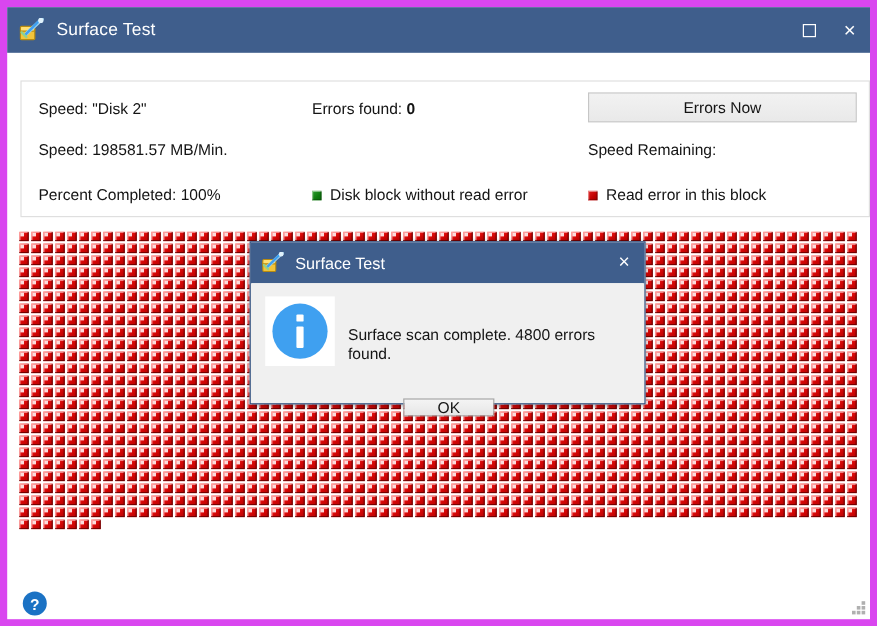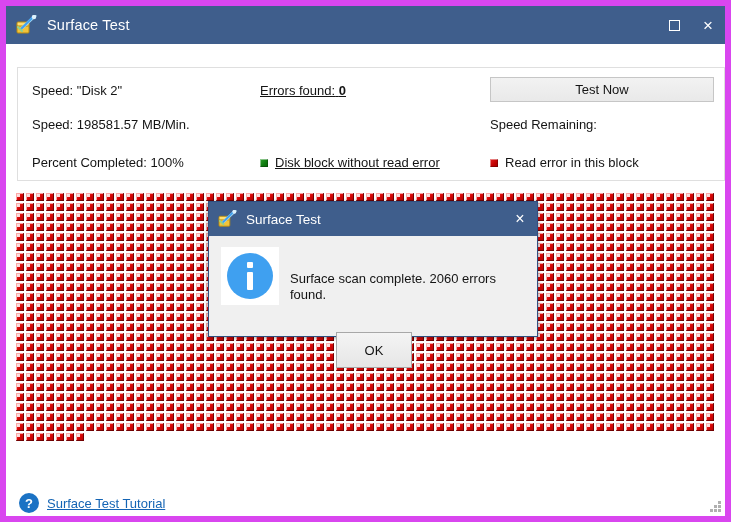--- a/index.html
+++ b/index.html
@@ -52,21 +52,21 @@
   }
   .info-row{position:absolute;font-size:13px;color:#141414;white-space:nowrap;}
   .lbl{color:#141414;}
   .val{color:#141414;}
   .val-b{font-weight:bold;}
 
   .r1{top:15px;}
   .r2{top:49px;}
   .r3{top:87px;}
   .c1{left:14px;}
-  .c2{left:242px;text-decoration:underline;}
+  .c2{left:242px;}
   .c3{left:472px;}
 
   .start-btn{
     position:absolute;left:472px;top:9px;width:224px;height:25px;
     box-sizing:border-box;
     background:linear-gradient(#f2f2f2,#e9e9e9);
     border:1px solid #c6c6c6;
     font-size:13px;color:#141414;
     display:flex;align-items:center;justify-content:center;
     font-family:"Liberation Sans", sans-serif;
@@ -169,21 +169,21 @@
   }
   .dlg-info-circle::after{
     content:"";position:absolute;left:20px;top:19px;width:6px;height:18px;
     background:#ffffff;border-radius:1px;
   }
   .dlg-msg{
     position:absolute;left:80px;top:35px;right:10px;
     font-size:13px;color:#141414;line-height:16px;
   }
   .dlg-ok{
-    position:absolute;left:126px;top:96px;width:76px;height:36px;
+    position:absolute;left:126px;top:96px;width:76px;height:15px;
     box-sizing:border-box;
     background:linear-gradient(#f4f4f4,#e6e6e6);
     border:1px solid #a8a8a8;
     font-size:13px;color:#141414;
     display:flex;align-items:center;justify-content:center;
     font-family:"Liberation Sans", sans-serif;
   }
 </style>
 </head>
 <body>
@@ -236,30 +236,29 @@
     </div>
 
     <div class="info-row r2 c3">
       <span class="lbl">Speed Remaining:</span>
       <span class="val"></span>
     </div>
     <div class="info-row r3 c3">
       <span class="legend-sq sq-red"></span><span>Read error in this block</span>
     </div>
 
-    <div class="start-btn">Test Now</div>
+    <div class="start-btn">Errors Now</div>
   </div>
 
   <div class="grid-wrap">
     <div class="grid" id="block-grid" style="width: 700px;"><span class="blk"></span><span class="blk"></span><span class="blk"></span><span class="blk"></span><span class="blk"></span><span class="blk"></span><span class="blk"></span><span class="blk"></span><span class="blk"></span><span class="blk"></span><span class="blk"></span><span class="blk"></span><span class="blk"></span><span class="blk"></span><span class="blk"></span><span class="blk"></span><span class="blk"></span><span class="blk"></span><span class="blk"></span><span class="blk"></span><span class="blk"></span><span class="blk"></span><span class="blk"></span><span class="blk"></span><span class="blk"></span><span class="blk"></span><span class="blk"></span><span class="blk"></span><span class="blk"></span><span class="blk"></span><span class="blk"></span><span class="blk"></span><span class="blk"></span><span class="blk"></span><span class="blk"></span><span class="blk"></span><span class="blk"></span><span class="blk"></span><span class="blk"></span><span class="blk"></span><span class="blk"></span><span class="blk"></span><span class="blk"></span><span class="blk"></span><span class="blk"></span><span class="blk"></span><span class="blk"></span><span class="blk"></span><span class="blk"></span><span class="blk"></span><span class="blk"></span><span class="blk"></span><span class="blk"></span><span class="blk"></span><span class="blk"></span><span class="blk"></span><span class="blk"></span><span class="blk"></span><span class="blk"></span><span class="blk"></span><span class="blk"></span><span class="blk"></span><span class="blk"></span><span class="blk"></span><span class="blk"></span><span class="blk"></span><span class="blk"></span><span class="blk"></span><span class="blk"></span><span class="blk"></span><span class="blk"></span><span class="blk"></span><span class="blk"></span><span class="blk"></span><span class="blk"></span><span class="blk"></span><span class="blk"></span><span class="blk"></span><span class="blk"></span><span class="blk"></span><span class="blk"></span><span class="blk"></span><span class="blk"></span><span class="blk"></span><span class="blk"></span><span class="blk"></span><span class="blk"></span><span class="blk"></span><span class="blk"></span><span class="blk"></span><span class="blk"></span><span class="blk"></span><span class="blk"></span><span class="blk"></span><span class="blk"></span><span class="blk"></span><span class="blk"></span><span class="blk"></span><span class="blk"></span><span class="blk"></span><span class="blk"></span><span class="blk"></span><span class="blk"></span><span class="blk"></span><span class="blk"></span><span class="blk"></span><span class="blk"></span><span class="blk"></span><span class="blk"></span><span class="blk"></span><span class="blk"></span><span class="blk"></span><span class="blk"></span><span class="blk"></span><span class="blk"></span><span class="blk"></span><span class="blk"></span><span class="blk"></span><span class="blk"></span><span class="blk"></span><span class="blk"></span><span class="blk"></span><span class="blk"></span><span class="blk"></span><span class="blk"></span><span class="blk"></span><span class="blk"></span><span class="blk"></span><span class="blk"></span><span class="blk"></span><span class="blk"></span><span class="blk"></span><span class="blk"></span><span class="blk"></span><span class="blk"></span><span class="blk"></span><span class="blk"></span><span class="blk"></span><span class="blk"></span><span class="blk"></span><span class="blk"></span><span class="blk"></span><span class="blk"></span><span class="blk"></span><span class="blk"></span><span class="blk"></span><span class="blk"></span><span class="blk"></span><span class="blk"></span><span class="blk"></span><span class="blk"></span><span class="blk"></span><span class="blk"></span><span class="blk"></span><span class="blk"></span><span class="blk"></span><span class="blk"></span><span class="blk"></span><span class="blk"></span><span class="blk"></span><span class="blk"></span><span class="blk"></span><span class="blk"></span><span class="blk"></span><span class="blk"></span><span class="blk"></span><span class="blk"></span><span class="blk"></span><span class="blk"></span><span class="blk"></span><span class="blk"></span><span class="blk"></span><span class="blk"></span><span class="blk"></span><span class="blk"></span><span class="blk"></span><span class="blk"></span><span class="blk"></span><span class="blk"></span><span class="blk"></span><span class="blk"></span><span class="blk"></span><span class="blk"></span><span class="blk"></span><span class="blk"></span><span class="blk"></span><span class="blk"></span><span class="blk"></span><span class="blk"></span><span class="blk"></span><span class="blk"></span><span class="blk"></span><span class="blk"></span><span class="blk"></span><span class="blk"></span><span class="blk"></span><span class="blk"></span><span class="blk"></span><span class="blk"></span><span class="blk"></span><span class="blk"></span><span class="blk"></span><span class="blk"></span><span class="blk"></span><span class="blk"></span><span class="blk"></span><span class="blk"></span><span class="blk"></span><span class="blk"></span><span class="blk"></span><span class="blk"></span><span class="blk"></span><span class="blk"></span><span class="blk"></span><span class="blk"></span><span class="blk"></span><span class="blk"></span><span class="blk"></span><span class="blk"></span><span class="blk"></span><span class="blk"></span><span class="blk"></span><span class="blk"></span><span class="blk"></span><span class="blk"></span><span class="blk"></span><span class="blk"></span><span class="blk"></span><span class="blk"></span><span class="blk"></span><span class="blk"></span><span class="blk"></span><span class="blk"></span><span class="blk"></span><span class="blk"></span><span class="blk"></span><span class="blk"></span><span class="blk"></span><span class="blk"></span><span class="blk"></span><span class="blk"></span><span class="blk"></span><span class="blk"></span><span class="blk"></span><span class="blk"></span><span class="blk"></span><span class="blk"></span><span class="blk"></span><span class="blk"></span><span class="blk"></span><span class="blk"></span><span class="blk"></span><span class="blk"></span><span class="blk"></span><span class="blk"></span><span class="blk"></span><span class="blk"></span><span class="blk"></span><span class="blk"></span><span class="blk"></span><span class="blk"></span><span class="blk"></span><span class="blk"></span><span class="blk"></span><span class="blk"></span><span class="blk"></span><span class="blk"></span><span class="blk"></span><span class="blk"></span><span class="blk"></span><span class="blk"></span><span class="blk"></span><span class="blk"></span><span class="blk"></span><span class="blk"></span><span class="blk"></span><span class="blk"></span><span class="blk"></span><span class="blk"></span><span class="blk"></span><span class="blk"></span><span class="blk"></span><span class="blk"></span><span class="blk"></span><span class="blk"></span><span class="blk"></span><span class="blk"></span><span class="blk"></span><span class="blk"></span><span class="blk"></span><span class="blk"></span><span class="blk"></span><span class="blk"></span><span class="blk"></span><span class="blk"></span><span class="blk"></span><span class="blk"></span><span class="blk"></span><span class="blk"></span><span class="blk"></span><span class="blk"></span><span class="blk"></span><span class="blk"></span><span class="blk"></span><span class="blk"></span><span class="blk"></span><span class="blk"></span><span class="blk"></span><span class="blk"></span><span class="blk"></span><span class="blk"></span><span class="blk"></span><span class="blk"></span><span class="blk"></span><span class="blk"></span><span class="blk"></span><span class="blk"></span><span class="blk"></span><span class="blk"></span><span class="blk"></span><span class="blk"></span><span class="blk"></span><span class="blk"></span><span class="blk"></span><span class="blk"></span><span class="blk"></span><span class="blk"></span><span class="blk"></span><span class="blk"></span><span class="blk"></span><span class="blk"></span><span class="blk"></span><span class="blk"></span><span class="blk"></span><span class="blk"></span><span class="blk"></span><span class="blk"></span><span class="blk"></span><span class="blk"></span><span class="blk"></span><span class="blk"></span><span class="blk"></span><span class="blk"></span><span class="blk"></span><span class="blk"></span><span class="blk"></span><span class="blk"></span><span class="blk"></span><span class="blk"></span><span class="blk"></span><span class="blk"></span><span class="blk"></span><span class="blk"></span><span class="blk"></span><span class="blk"></span><span class="blk"></span><span class="blk"></span><span class="blk"></span><span class="blk"></span><span class="blk"></span><span class="blk"></span><span class="blk"></span><span class="blk"></span><span class="blk"></span><span class="blk"></span><span class="blk"></span><span class="blk"></span><span class="blk"></span><span class="blk"></span><span class="blk"></span><span class="blk"></span><span class="blk"></span><span class="blk"></span><span class="blk"></span><span class="blk"></span><span class="blk"></span><span class="blk"></span><span class="blk"></span><span class="blk"></span><span class="blk"></span><span class="blk"></span><span class="blk"></span><span class="blk"></span><span class="blk"></span><span class="blk"></span><span class="blk"></span><span class="blk"></span><span class="blk"></span><span class="blk"></span><span class="blk"></span><span class="blk"></span><span class="blk"></span><span class="blk"></span><span class="blk"></span><span class="blk"></span><span class="blk"></span><span class="blk"></span><span class="blk"></span><span class="blk"></span><span class="blk"></span><span class="blk"></span><span class="blk"></span><span class="blk"></span><span class="blk"></span><span class="blk"></span><span class="blk"></span><span class="blk"></span><span class="blk"></span><span class="blk"></span><span class="blk"></span><span class="blk"></span><span class="blk"></span><span class="blk"></span><span class="blk"></span><span class="blk"></span><span class="blk"></span><span class="blk"></span><span class="blk"></span><span class="blk"></span><span class="blk"></span><span class="blk"></span><span class="blk"></span><span class="blk"></span><span class="blk"></span><span class="blk"></span><span class="blk"></span><span class="blk"></span><span class="blk"></span><span class="blk"></span><span class="blk"></span><span class="blk"></span><span class="blk"></span><span class="blk"></span><span class="blk"></span><span class="blk"></span><span class="blk"></span><span class="blk"></span><span class="blk"></span><span class="blk"></span><span class="blk"></span><span class="blk"></span><span class="blk"></span><span class="blk"></span><span class="blk"></span><span class="blk"></span><span class="blk"></span><span class="blk"></span><span class="blk"></span><span class="blk"></span><span class="blk"></span><span class="blk"></span><span class="blk"></span><span class="blk"></span><span class="blk"></span><span class="blk"></span><span class="blk"></span><span class="blk"></span><span class="blk"></span><span class="blk"></span><span class="blk"></span><span class="blk"></span><span class="blk"></span><span class="blk"></span><span class="blk"></span><span class="blk"></span><span class="blk"></span><span class="blk"></span><span class="blk"></span><span class="blk"></span><span class="blk"></span><span class="blk"></span><span class="blk"></span><span class="blk"></span><span class="blk"></span><span class="blk"></span><span class="blk"></span><span class="blk"></span><span class="blk"></span><span class="blk"></span><span class="blk"></span><span class="blk"></span><span class="blk"></span><span class="blk"></span><span class="blk"></span><span class="blk"></span><span class="blk"></span><span class="blk"></span><span class="blk"></span><span class="blk"></span><span class="blk"></span><span class="blk"></span><span class="blk"></span><span class="blk"></span><span class="blk"></span><span class="blk"></span><span class="blk"></span><span class="blk"></span><span class="blk"></span><span class="blk"></span><span class="blk"></span><span class="blk"></span><span class="blk"></span><span class="blk"></span><span class="blk"></span><span class="blk"></span><span class="blk"></span><span class="blk"></span><span class="blk"></span><span class="blk"></span><span class="blk"></span><span class="blk"></span><span class="blk"></span><span class="blk"></span><span class="blk"></span><span class="blk"></span><span class="blk"></span><span class="blk"></span><span class="blk"></span><span class="blk"></span><span class="blk"></span><span class="blk"></span><span class="blk"></span><span class="blk"></span><span class="blk"></span><span class="blk"></span><span class="blk"></span><span class="blk"></span><span class="blk"></span><span class="blk"></span><span class="blk"></span><span class="blk"></span><span class="blk"></span><span class="blk"></span><span class="blk"></span><span class="blk"></span><span class="blk"></span><span class="blk"></span><span class="blk"></span><span class="blk"></span><span class="blk"></span><span class="blk"></span><span class="blk"></span><span class="blk"></span><span class="blk"></span><span class="blk"></span><span class="blk"></span><span class="blk"></span><span class="blk"></span><span class="blk"></span><span class="blk"></span><span class="blk"></span><span class="blk"></span><span class="blk"></span><span class="blk"></span><span class="blk"></span><span class="blk"></span><span class="blk"></span><span class="blk"></span><span class="blk"></span><span class="blk"></span><span class="blk"></span><span class="blk"></span><span class="blk"></span><span class="blk"></span><span class="blk"></span><span class="blk"></span><span class="blk"></span><span class="blk"></span><span class="blk"></span><span class="blk"></span><span class="blk"></span><span class="blk"></span><span class="blk"></span><span class="blk"></span><span class="blk"></span><span class="blk"></span><span class="blk"></span><span class="blk"></span><span class="blk"></span><span class="blk"></span><span class="blk"></span><span class="blk"></span><span class="blk"></span><span class="blk"></span><span class="blk"></span><span class="blk"></span><span class="blk"></span><span class="blk"></span><span class="blk"></span><span class="blk"></span><span class="blk"></span><span class="blk"></span><span class="blk"></span><span class="blk"></span><span class="blk"></span><span class="blk"></span><span class="blk"></span><span class="blk"></span><span class="blk"></span><span class="blk"></span><span class="blk"></span><span class="blk"></span><span class="blk"></span><span class="blk"></span><span class="blk"></span><span class="blk"></span><span class="blk"></span><span class="blk"></span><span class="blk"></span><span class="blk"></span><span class="blk"></span><span class="blk"></span><span class="blk"></span><span class="blk"></span><span class="blk"></span><span class="blk"></span><span class="blk"></span><span class="blk"></span><span class="blk"></span><span class="blk"></span><span class="blk"></span><span class="blk"></span><span class="blk"></span><span class="blk"></span><span class="blk"></span><span class="blk"></span><span class="blk"></span><span class="blk"></span><span class="blk"></span><span class="blk"></span><span class="blk"></span><span class="blk"></span><span class="blk"></span><span class="blk"></span><span class="blk"></span><span class="blk"></span><span class="blk"></span><span class="blk"></span><span class="blk"></span><span class="blk"></span><span class="blk"></span><span class="blk"></span><span class="blk"></span><span class="blk"></span><span class="blk"></span><span class="blk"></span><span class="blk"></span><span class="blk"></span><span class="blk"></span><span class="blk"></span><span class="blk"></span><span class="blk"></span><span class="blk"></span><span class="blk"></span><span class="blk"></span><span class="blk"></span><span class="blk"></span><span class="blk"></span><span class="blk"></span><span class="blk"></span><span class="blk"></span><span class="blk"></span><span class="blk"></span><span class="blk"></span><span class="blk"></span><span class="blk"></span><span class="blk"></span><span class="blk"></span><span class="blk"></span><span class="blk"></span><span class="blk"></span><span class="blk"></span><span class="blk"></span><span class="blk"></span><span class="blk"></span><span class="blk"></span><span class="blk"></span><span class="blk"></span><span class="blk"></span><span class="blk"></span><span class="blk"></span><span class="blk"></span><span class="blk"></span><span class="blk"></span><span class="blk"></span><span class="blk"></span><span class="blk"></span><span class="blk"></span><span class="blk"></span><span class="blk"></span><span class="blk"></span><span class="blk"></span><span class="blk"></span><span class="blk"></span><span class="blk"></span><span class="blk"></span><span class="blk"></span><span class="blk"></span><span class="blk"></span><span class="blk"></span><span class="blk"></span><span class="blk"></span><span class="blk"></span><span class="blk"></span><span class="blk"></span><span class="blk"></span><span class="blk"></span><span class="blk"></span><span class="blk"></span><span class="blk"></span><span class="blk"></span><span class="blk"></span><span class="blk"></span><span class="blk"></span><span class="blk"></span><span class="blk"></span><span class="blk"></span><span class="blk"></span><span class="blk"></span><span class="blk"></span><span class="blk"></span><span class="blk"></span><span class="blk"></span><span class="blk"></span><span class="blk"></span><span class="blk"></span><span class="blk"></span><span class="blk"></span><span class="blk"></span><span class="blk"></span><span class="blk"></span><span class="blk"></span><span class="blk"></span><span class="blk"></span><span class="blk"></span><span class="blk"></span><span class="blk"></span><span class="blk"></span><span class="blk"></span><span class="blk"></span><span class="blk"></span><span class="blk"></span><span class="blk"></span><span class="blk"></span><span class="blk"></span><span class="blk"></span><span class="blk"></span><span class="blk"></span><span class="blk"></span><span class="blk"></span><span class="blk"></span><span class="blk"></span><span class="blk"></span><span class="blk"></span><span class="blk"></span><span class="blk"></span><span class="blk"></span><span class="blk"></span><span class="blk"></span><span class="blk"></span><span class="blk"></span><span class="blk"></span><span class="blk"></span><span class="blk"></span><span class="blk"></span><span class="blk"></span><span class="blk"></span><span class="blk"></span><span class="blk"></span><span class="blk"></span><span class="blk"></span><span class="blk"></span><span class="blk"></span><span class="blk"></span><span class="blk"></span><span class="blk"></span><span class="blk"></span><span class="blk"></span><span class="blk"></span><span class="blk"></span><span class="blk"></span><span class="blk"></span><span class="blk"></span><span class="blk"></span><span class="blk"></span><span class="blk"></span><span class="blk"></span><span class="blk"></span><span class="blk"></span><span class="blk"></span><span class="blk"></span><span class="blk"></span><span class="blk"></span><span class="blk"></span><span class="blk"></span><span class="blk"></span><span class="blk"></span><span class="blk"></span><span class="blk"></span><span class="blk"></span><span class="blk"></span><span class="blk"></span><span class="blk"></span><span class="blk"></span><span class="blk"></span><span class="blk"></span><span class="blk"></span><span class="blk"></span><span class="blk"></span><span class="blk"></span><span class="blk"></span><span class="blk"></span><span class="blk"></span><span class="blk"></span><span class="blk"></span><span class="blk"></span><span class="blk"></span><span class="blk"></span><span class="blk"></span><span class="blk"></span><span class="blk"></span><span class="blk"></span><span class="blk"></span><span class="blk"></span><span class="blk"></span><span class="blk"></span><span class="blk"></span><span class="blk"></span><span class="blk"></span><span class="blk"></span><span class="blk"></span><span class="blk"></span><span class="blk"></span><span class="blk"></span><span class="blk"></span><span class="blk"></span><span class="blk"></span><span class="blk"></span><span class="blk"></span><span class="blk"></span><span class="blk"></span><span class="blk"></span><span class="blk"></span><span class="blk"></span><span class="blk"></span><span class="blk"></span><span class="blk"></span><span class="blk"></span><span class="blk"></span><span class="blk"></span><span class="blk"></span><span class="blk"></span><span class="blk"></span><span class="blk"></span><span class="blk"></span><span class="blk"></span><span class="blk"></span><span class="blk"></span><span class="blk"></span><span class="blk"></span><span class="blk"></span><span class="blk"></span><span class="blk"></span><span class="blk"></span><span class="blk"></span><span class="blk"></span><span class="blk"></span><span class="blk"></span><span class="blk"></span><span class="blk"></span><span class="blk"></span><span class="blk"></span><span class="blk"></span><span class="blk"></span><span class="blk"></span><span class="blk"></span><span class="blk"></span><span class="blk"></span><span class="blk"></span><span class="blk"></span><span class="blk"></span><span class="blk"></span><span class="blk"></span><span class="blk"></span><span class="blk"></span><span class="blk"></span><span class="blk"></span><span class="blk"></span><span class="blk"></span><span class="blk"></span><span class="blk"></span><span class="blk"></span><span class="blk"></span><span class="blk"></span><span class="blk"></span><span class="blk"></span><span class="blk"></span><span class="blk"></span><span class="blk"></span><span class="blk"></span><span class="blk"></span><span class="blk"></span><span class="blk"></span><span class="blk"></span><span class="blk"></span><span class="blk"></span><span class="blk"></span><span class="blk"></span><span class="blk"></span><span class="blk"></span><span class="blk"></span><span class="blk"></span><span class="blk"></span><span class="blk"></span><span class="blk"></span><span class="blk"></span><span class="blk"></span><span class="blk"></span><span class="blk"></span><span class="blk"></span><span class="blk"></span><span class="blk"></span><span class="blk"></span><span class="blk"></span><span class="blk"></span><span class="blk"></span><span class="blk"></span><span class="blk"></span><span class="blk"></span><span class="blk"></span><span class="blk"></span><span class="blk"></span><span class="blk"></span><span class="blk"></span><span class="blk"></span><span class="blk"></span><span class="blk"></span><span class="blk"></span><span class="blk"></span><span class="blk"></span><span class="blk"></span><span class="blk"></span><span class="blk"></span><span class="blk"></span><span class="blk"></span><span class="blk"></span><span class="blk"></span><span class="blk"></span><span class="blk"></span><span class="blk"></span><span class="blk"></span><span class="blk"></span><span class="blk"></span><span class="blk"></span><span class="blk"></span><span class="blk"></span><span class="blk"></span><span class="blk"></span><span class="blk"></span><span class="blk"></span><span class="blk"></span><span class="blk"></span><span class="blk"></span><span class="blk"></span><span class="blk"></span><span class="blk"></span><span class="blk"></span><span class="blk"></span><span class="blk"></span><span class="blk"></span><span class="blk"></span><span class="blk"></span><span class="blk"></span><span class="blk"></span><span class="blk"></span><span class="blk"></span><span class="blk"></span><span class="blk"></span><span class="blk"></span><span class="blk"></span><span class="blk"></span><span class="blk"></span><span class="blk"></span><span class="blk"></span><span class="blk"></span><span class="blk"></span><span class="blk"></span><span class="blk"></span><span class="blk"></span><span class="blk"></span><span class="blk"></span><span class="blk"></span><span class="blk"></span><span class="blk"></span><span class="blk"></span><span class="blk"></span><span class="blk"></span><span class="blk"></span><span class="blk"></span><span class="blk"></span><span class="blk"></span><span class="blk"></span><span class="blk"></span><span class="blk"></span><span class="blk"></span><span class="blk"></span><span class="blk"></span><span class="blk"></span><span class="blk"></span><span class="blk"></span><span class="blk"></span><span class="blk"></span><span class="blk"></span><span class="blk"></span><span class="blk"></span><span class="blk"></span><span class="blk"></span><span class="blk"></span><span class="blk"></span><span class="blk"></span><span class="blk"></span><span class="blk"></span><span class="blk"></span><span class="blk"></span><span class="blk"></span><span class="blk"></span><span class="blk"></span><span class="blk"></span><span class="blk"></span><span class="blk"></span><span class="blk"></span><span class="blk"></span><span class="blk"></span><span class="blk"></span><span class="blk"></span><span class="blk"></span><span class="blk"></span><span class="blk"></span><span class="blk"></span><span class="blk"></span><span class="blk"></span><span class="blk"></span><span class="blk"></span><span class="blk"></span><span class="blk"></span><span class="blk"></span><span class="blk"></span><span class="blk"></span><span class="blk"></span><span class="blk"></span><span class="blk"></span><span class="blk"></span><span class="blk"></span><span class="blk"></span><span class="blk"></span><span class="blk"></span><span class="blk"></span><span class="blk"></span><span class="blk"></span><span class="blk"></span><span class="blk"></span><span class="blk"></span><span class="blk"></span><span class="blk"></span><span class="blk"></span><span class="blk"></span><span class="blk"></span><span class="blk"></span><span class="blk"></span><span class="blk"></span><span class="blk"></span><span class="blk"></span><span class="blk"></span><span class="blk"></span><span class="blk"></span><span class="blk"></span><span class="blk"></span><span class="blk"></span><span class="blk"></span><span class="blk"></span><span class="blk"></span><span class="blk"></span><span class="blk"></span><span class="blk"></span><span class="blk"></span><span class="blk"></span><span class="blk"></span><span class="blk"></span><span class="blk"></span><span class="blk"></span><span class="blk"></span><span class="blk"></span><span class="blk"></span><span class="blk"></span><span class="blk"></span><span class="blk"></span><span class="blk"></span><span class="blk"></span><span class="blk"></span><span class="blk"></span><span class="blk"></span><span class="blk"></span><span class="blk"></span><span class="blk"></span><span class="blk"></span><span class="blk"></span><span class="blk"></span><span class="blk"></span><span class="blk"></span><span class="blk"></span><span class="blk"></span><span class="blk"></span><span class="blk"></span><span class="blk"></span><span class="blk"></span><span class="blk"></span><span class="blk"></span><span class="blk"></span><span class="blk"></span><span class="blk"></span><span class="blk"></span><span class="blk"></span><span class="blk"></span><span class="blk"></span><span class="blk"></span><span class="blk"></span><span class="blk"></span><span class="blk"></span><span class="blk"></span><span class="blk"></span><span class="blk"></span><span class="blk"></span><span class="blk"></span><span class="blk"></span><span class="blk"></span><span class="blk"></span><span class="blk"></span><span class="blk"></span><span class="blk"></span><span class="blk"></span><span class="blk"></span><span class="blk"></span><span class="blk"></span><span class="blk"></span><span class="blk"></span><span class="blk"></span><span class="blk"></span><span class="blk"></span><span class="blk"></span><span class="blk"></span><span class="blk"></span><span class="blk"></span><span class="blk"></span><span class="blk"></span><span class="blk"></span><span class="blk"></span><span class="blk"></span><span class="blk"></span><span class="blk"></span><span class="blk"></span><span class="blk"></span><span class="blk"></span><span class="blk"></span><span class="blk"></span><span class="blk"></span><span class="blk"></span><span class="blk"></span><span class="blk"></span><span class="blk"></span><span class="blk"></span><span class="blk"></span><span class="blk"></span><span class="blk"></span><span class="blk"></span><span class="blk"></span><span class="blk"></span><span class="blk"></span><span class="blk"></span><span class="blk"></span><span class="blk"></span><span class="blk"></span><span class="blk"></span><span class="blk"></span><span class="blk"></span><span class="blk"></span><span class="blk"></span><span class="blk"></span><span class="blk"></span><span class="blk"></span><span class="blk"></span><span class="blk"></span><span class="blk"></span><span class="blk"></span><span class="blk"></span><span class="blk"></span><span class="blk"></span><span class="blk"></span><span class="blk"></span><span class="blk"></span><span class="blk"></span><span class="blk"></span><span class="blk"></span><span class="blk"></span><span class="blk"></span><span class="blk"></span><span class="blk"></span><span class="blk"></span><span class="blk"></span><span class="blk"></span><span class="blk"></span><span class="blk"></span><span class="blk"></span><span class="blk"></span><span class="blk"></span><span class="blk"></span><span class="blk"></span><span class="blk"></span><span class="blk"></span><span class="blk"></span><span class="blk"></span><span class="blk"></span><span class="blk"></span><span class="blk"></span><span class="blk"></span><span class="blk"></span><span class="blk"></span><span class="blk"></span><span class="blk"></span><span class="blk"></span><span class="blk"></span><span class="blk"></span><span class="blk"></span><span class="blk"></span><span class="blk"></span><span class="blk"></span><span class="blk"></span><span class="blk"></span><span class="blk"></span><span class="blk"></span><span class="blk"></span><span class="blk"></span><span class="blk"></span><span class="blk"></span><span class="blk"></span><span class="blk"></span><span class="blk"></span><span class="blk"></span><span class="blk"></span><span class="blk"></span><span class="blk"></span><span class="blk"></span><span class="blk"></span><span class="blk"></span><span class="blk"></span><span class="blk"></span><span class="blk"></span><span class="blk"></span><span class="blk"></span><span class="blk"></span><span class="blk"></span><span class="blk"></span><span class="blk"></span><span class="blk"></span><span class="blk"></span><span class="blk"></span><span class="blk"></span><span class="blk"></span><span class="blk"></span><span class="blk"></span><span class="blk"></span><span class="blk"></span><span class="blk"></span><span class="blk"></span><span class="blk"></span><span class="blk"></span><span class="blk"></span><span class="blk"></span><span class="blk"></span><span class="blk"></span><span class="blk"></span><span class="blk"></span><span class="blk"></span><span class="blk"></span><span class="blk"></span><span class="blk"></span><span class="blk"></span><span class="blk"></span><span class="blk"></span><span class="blk"></span><span class="blk"></span><span class="blk"></span><span class="blk"></span><span class="blk"></span><span class="blk"></span><span class="blk"></span><span class="blk"></span><span class="blk"></span><span class="blk"></span><span class="blk"></span><span class="blk"></span><span class="blk"></span><span class="blk"></span><span class="blk"></span><span class="blk"></span><span class="blk"></span><span class="blk"></span><span class="blk"></span><span class="blk"></span><span class="blk"></span><span class="blk"></span><span class="blk"></span><span class="blk"></span><span class="blk"></span><span class="blk"></span><span class="blk"></span><span class="blk"></span><span class="blk"></span><span class="blk"></span><span class="blk"></span><span class="blk"></span><span class="blk"></span><span class="blk"></span><span class="blk"></span><span class="blk"></span><span class="blk"></span><span class="blk"></span><span class="blk"></span><span class="blk"></span><span class="blk"></span><span class="blk"></span><span class="blk"></span><span class="blk"></span><span class="blk"></span><span class="blk"></span><span class="blk"></span><span class="blk"></span><span class="blk"></span><span class="blk"></span><span class="blk"></span><span class="blk"></span><span class="blk"></span><span class="blk"></span><span class="blk"></span><span class="blk"></span><span class="blk"></span><span class="blk"></span><span class="blk"></span><span class="blk"></span><span class="blk"></span><span class="blk"></span><span class="blk"></span><span class="blk"></span><span class="blk"></span><span class="blk"></span><span class="blk"></span><span class="blk"></span><span class="blk"></span><span class="blk"></span><span class="blk"></span><span class="blk"></span><span class="blk"></span><span class="blk"></span><span class="blk"></span><span class="blk"></span><span class="blk"></span><span class="blk"></span><span class="blk"></span><span class="blk"></span><span class="blk"></span><span class="blk"></span><span class="blk"></span><span class="blk"></span><span class="blk"></span><span class="blk"></span><span class="blk"></span><span class="blk"></span><span class="blk"></span><span class="blk"></span><span class="blk"></span><span class="blk"></span><span class="blk"></span><span class="blk"></span><span class="blk"></span><span class="blk"></span><span class="blk"></span><span class="blk"></span><span class="blk"></span><span class="blk"></span><span class="blk"></span><span class="blk"></span><span class="blk"></span><span class="blk"></span><span class="blk"></span><span class="blk"></span><span class="blk"></span><span class="blk"></span><span class="blk"></span><span class="blk"></span><span class="blk"></span><span class="blk"></span><span class="blk"></span><span class="blk"></span><span class="blk"></span><span class="blk"></span><span class="blk"></span><span class="blk"></span><span class="blk"></span><span class="blk"></span><span class="blk"></span><span class="blk"></span><span class="blk"></span><span class="blk"></span><span class="blk"></span><span class="blk"></span><span class="blk"></span><span class="blk"></span><span class="blk"></span><span class="blk"></span><span class="blk"></span><span class="blk"></span><span class="blk"></span><span class="blk"></span><span class="blk"></span><span class="blk"></span><span class="blk"></span><span class="blk"></span><span class="blk"></span><span class="blk"></span><span class="blk"></span><span class="blk"></span><span class="blk"></span><span class="blk"></span><span class="blk"></span><span class="blk"></span><span class="blk"></span><span class="blk"></span><span class="blk"></span><span class="blk"></span><span class="blk"></span><span class="blk"></span><span class="blk"></span><span class="blk"></span><span class="blk"></span><span class="blk"></span><span class="blk"></span><span class="blk"></span><span class="blk"></span><span class="blk"></span><span class="blk"></span><span class="blk"></span><span class="blk"></span><span class="blk"></span><span class="blk"></span><span class="blk"></span><span class="blk"></span><span class="blk"></span><span class="blk"></span><span class="blk"></span><span class="blk"></span><span class="blk"></span><span class="blk"></span><span class="blk"></span><span class="blk"></span><span class="blk"></span><span class="blk"></span><span class="blk"></span><span class="blk"></span><span class="blk"></span><span class="blk"></span><span class="blk"></span><span class="blk"></span><span class="blk"></span><span class="blk"></span><span class="blk"></span><span class="blk"></span><span class="blk"></span><span class="blk"></span><span class="blk"></span><span class="blk"></span><span class="blk"></span><span class="blk"></span><span class="blk"></span><span class="blk"></span><span class="blk"></span><span class="blk"></span><span class="blk"></span><span class="blk"></span><span class="blk"></span><span class="blk"></span><span class="blk"></span><span class="blk"></span><span class="blk"></span><span class="blk"></span><span class="blk"></span><span class="blk"></span><span class="blk"></span><span class="blk"></span><span class="blk"></span><span class="blk"></span><span class="blk"></span><span class="blk"></span><span class="blk"></span><span class="blk"></span><span class="blk"></span><span class="blk"></span><span class="blk"></span><span class="blk"></span><span class="blk"></span><span class="blk"></span><span class="blk"></span><span class="blk"></span><span class="blk"></span><span class="blk"></span><span class="blk"></span><span class="blk"></span><span class="blk"></span><span class="blk"></span><span class="blk"></span><span class="blk"></span><span class="blk"></span><span class="blk"></span><span class="blk"></span><span class="blk"></span><span class="blk"></span><span class="blk"></span><span class="blk"></span><span class="blk"></span><span class="blk"></span><span class="blk"></span><span class="blk"></span><span class="blk"></span><span class="blk"></span><span class="blk"></span><span class="blk"></span><span class="blk"></span><span class="blk"></span><span class="blk"></span><span class="blk"></span><span class="blk"></span><span class="blk"></span><span class="blk"></span><span class="blk"></span><span class="blk"></span><span class="blk"></span><span class="blk"></span><span class="blk"></span><span class="blk"></span><span class="blk"></span><span class="blk"></span><span class="blk"></span><span class="blk"></span><span class="blk"></span><span class="blk"></span><span class="blk"></span><span class="blk"></span><span class="blk"></span><span class="blk"></span><span class="blk"></span><span class="blk"></span><span class="blk"></span><span class="blk"></span><span class="blk"></span><span class="blk"></span><span class="blk"></span><span class="blk"></span><span class="blk"></span><span class="blk"></span><span class="blk"></span><span class="blk"></span><span class="blk"></span><span class="blk"></span><span class="blk"></span><span class="blk"></span><span class="blk"></span><span class="blk"></span><span class="blk"></span><span class="blk"></span><span class="blk"></span><span class="blk"></span><span class="blk"></span><span class="blk"></span><span class="blk"></span><span class="blk"></span><span class="blk"></span><span class="blk"></span><span class="blk"></span><span class="blk"></span><span class="blk"></span><span class="blk"></span><span class="blk"></span><span class="blk"></span><span class="blk"></span><span class="blk"></span><span class="blk"></span><span class="blk"></span><span class="blk"></span><span class="blk"></span><span class="blk"></span><span class="blk"></span><span class="blk"></span><span class="blk"></span><span class="blk"></span><span class="blk"></span><span class="blk"></span><span class="blk"></span><span class="blk"></span><span class="blk"></span><span class="blk"></span><span class="blk"></span><span class="blk"></span><span class="blk"></span><span class="blk"></span><span class="blk"></span><span class="blk"></span><span class="blk"></span><span class="blk"></span><span class="blk"></span><span class="blk"></span><span class="blk"></span><span class="blk"></span><span class="blk"></span><span class="blk"></span><span class="blk"></span><span class="blk"></span><span class="blk"></span><span class="blk"></span><span class="blk"></span><span class="blk"></span><span class="blk"></span><span class="blk"></span><span class="blk"></span><span class="blk"></span><span class="blk"></span><span class="blk"></span><span class="blk"></span><span class="blk"></span><span class="blk"></span><span class="blk"></span><span class="blk"></span><span class="blk"></span><span class="blk"></span><span class="blk"></span><span class="blk"></span><span class="blk"></span><span class="blk"></span><span class="blk"></span><span class="blk"></span><span class="blk"></span><span class="blk"></span><span class="blk"></span><span class="blk"></span><span class="blk"></span><span class="blk"></span><span class="blk"></span><span class="blk"></span><span class="blk"></span><span class="blk"></span><span class="blk"></span><span class="blk"></span><span class="blk"></span><span class="blk"></span><span class="blk"></span><span class="blk"></span><span class="blk"></span><span class="blk"></span><span class="blk"></span><span class="blk"></span><span class="blk"></span><span class="blk"></span><span class="blk"></span><span class="blk"></span><span class="blk"></span><span class="blk"></span><span class="blk"></span><span class="blk"></span><span class="blk"></span><span class="blk"></span><span class="blk"></span><span class="blk"></span><span class="blk"></span><span class="blk"></span><span class="blk"></span><span class="blk"></span><span class="blk"></span><span class="blk"></span><span class="blk"></span><span class="blk"></span></div>
   </div>
 
   <div class="footer-link">
     <span class="help-icon">?</span>
-    <span class="link-text">Surface Test Tutorial</span>
   </div>
 
   <div class="resize-grip">
     <i style="right:0;bottom:0;"></i>
     <i style="right:4px;bottom:0;"></i>
     <i style="right:8px;bottom:0;"></i>
     <i style="right:0;bottom:4px;"></i>
     <i style="right:4px;bottom:4px;"></i>
     <i style="right:0;bottom:8px;"></i>
   </div>
@@ -276,18 +275,18 @@
           <path d="M2 12 L6 16" stroke="#8fd18f" stroke-width="2" stroke-linecap="round"></path>
         </svg>
       </span>
       <span class="dlg-title-text">Surface Test</span>
       <span class="dlg-close">×</span>
     </div>
     <div class="dlg-body">
       <div class="dlg-info-icon">
         <div class="dlg-info-circle"></div>
       </div>
-      <div class="dlg-msg">Surface scan complete. 2060 errors found.</div>
+      <div class="dlg-msg">Surface scan complete. 4800 errors found.</div>
       <div class="dlg-ok">OK</div>
     </div>
   </div>
 
 </div>
 
 </body></html>

